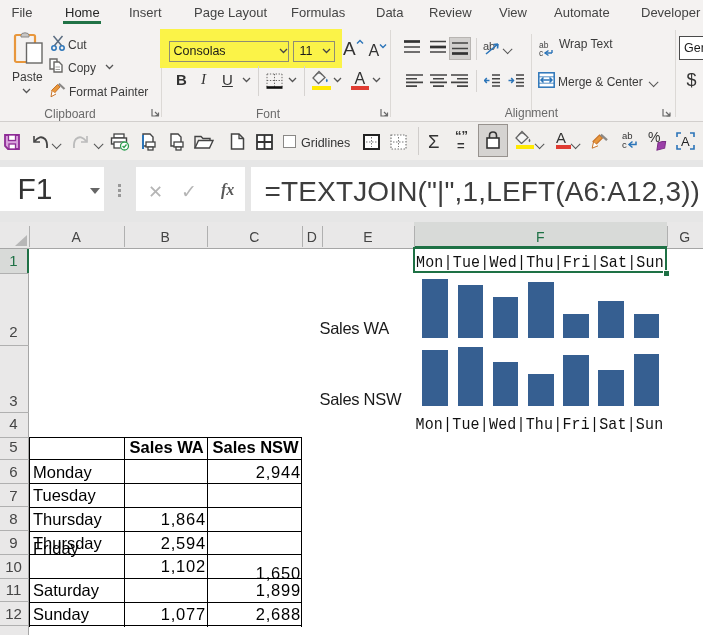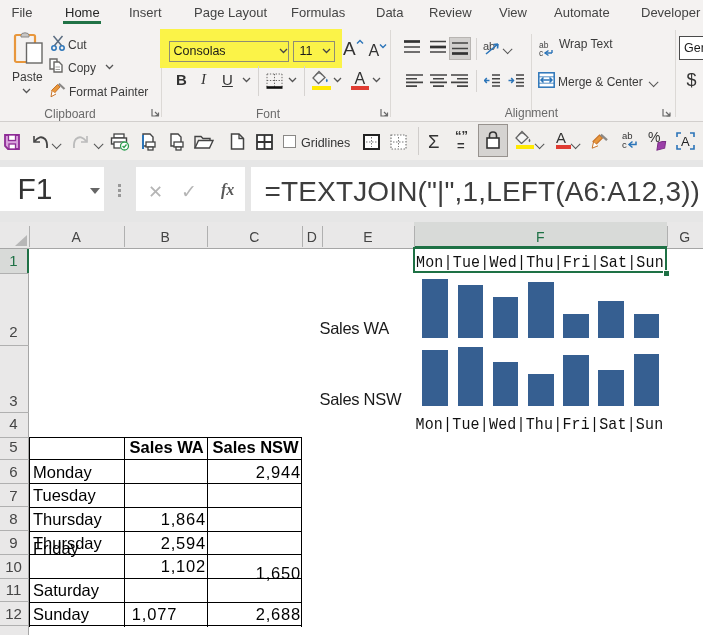--- a/index.html
+++ b/index.html
@@ -409,17 +409,18 @@
 <div class="cellt" style="left:33px;top:462.5px;">Monday</div>
 <div class="cellt" style="left:33px;top:486.2px;">Tuesday</div>
 <div class="cellt" style="left:33px;top:509.9px;">Thursday</div>
 <div class="cellt" style="left:33px;top:533.6px;">Thursday</div>
 <div class="cellt" style="left:33px;top:539px;">Friday</div>
 <div class="cellt" style="left:33px;top:581.0px;">Saturday</div>
 <div class="cellt" style="left:33px;top:604.7px;">Sunday</div>
 <div class="cellt" style="left:103px;top:509.9px;width:103px;text-align:right;letter-spacing:0.8px;">1,864</div>
 <div class="cellt" style="left:103px;top:533.6px;width:103px;text-align:right;letter-spacing:0.8px;">2,594</div>
 <div class="cellt" style="left:103px;top:557.3px;width:103px;text-align:right;letter-spacing:0.8px;">1,102</div>
-<div class="cellt" style="left:103px;top:604.7px;width:103px;text-align:center;letter-spacing:0.8px;">1,077</div>
+<div class="cellt" style="left:103px;top:604.7px;width:103px;text-align:right;letter-spacing:0.8px;">1,077</div>
 <div class="cellt" style="left:198px;top:462.5px;width:103px;text-align:right;letter-spacing:0.8px;">2,944</div>
 <div class="cellt" style="left:198px;top:533.6px;width:103px;text-align:right;letter-spacing:0.8px;margin-top:30px;">1,650</div>
+<div class="cellt" style="left:198px;top:581.0px;width:103px;text-align:right;letter-spacing:0.8px;">1,899</div>
 <div class="cellt" style="left:198px;top:604.7px;width:103px;text-align:right;letter-spacing:0.8px;">2,688</div>
 
 </div>
 </body></html>

